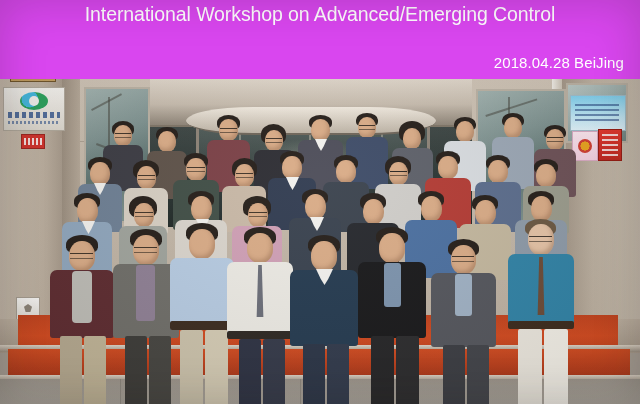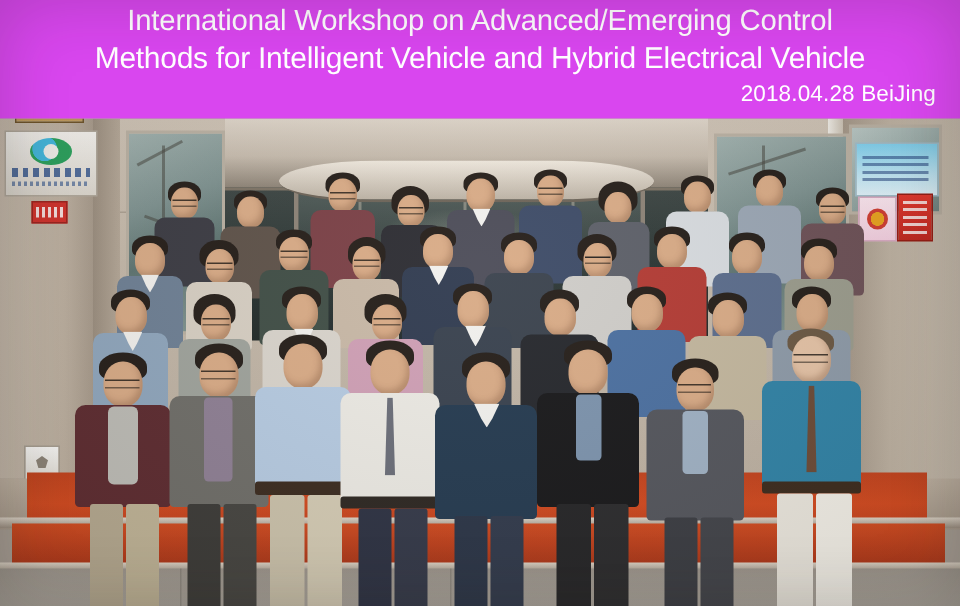--- a/index.html
+++ b/index.html
@@ -344,21 +344,20 @@
   }
 </style>
 </head>
 <body>
 
 <div class="screenshot">
 
   <div class="banner">
     <div class="banner-title">
       <span class="line1">International Workshop on Advanced/Emerging Control</span>
-      <span class="line2">Methods for Intelligent Vehicle and Hybrid Electrical Vehicle</span>
     </div>
     <div class="banner-date">2018.04.28 BeiJing</div>
   </div>
 
   <div class="photo">
 
     <div class="wall"></div>
     <div class="wall-seam" style="top:62px"></div>
     <div class="wall-seam" style="top:128px"></div>
     <div class="wall-seam" style="top:196px"></div>

